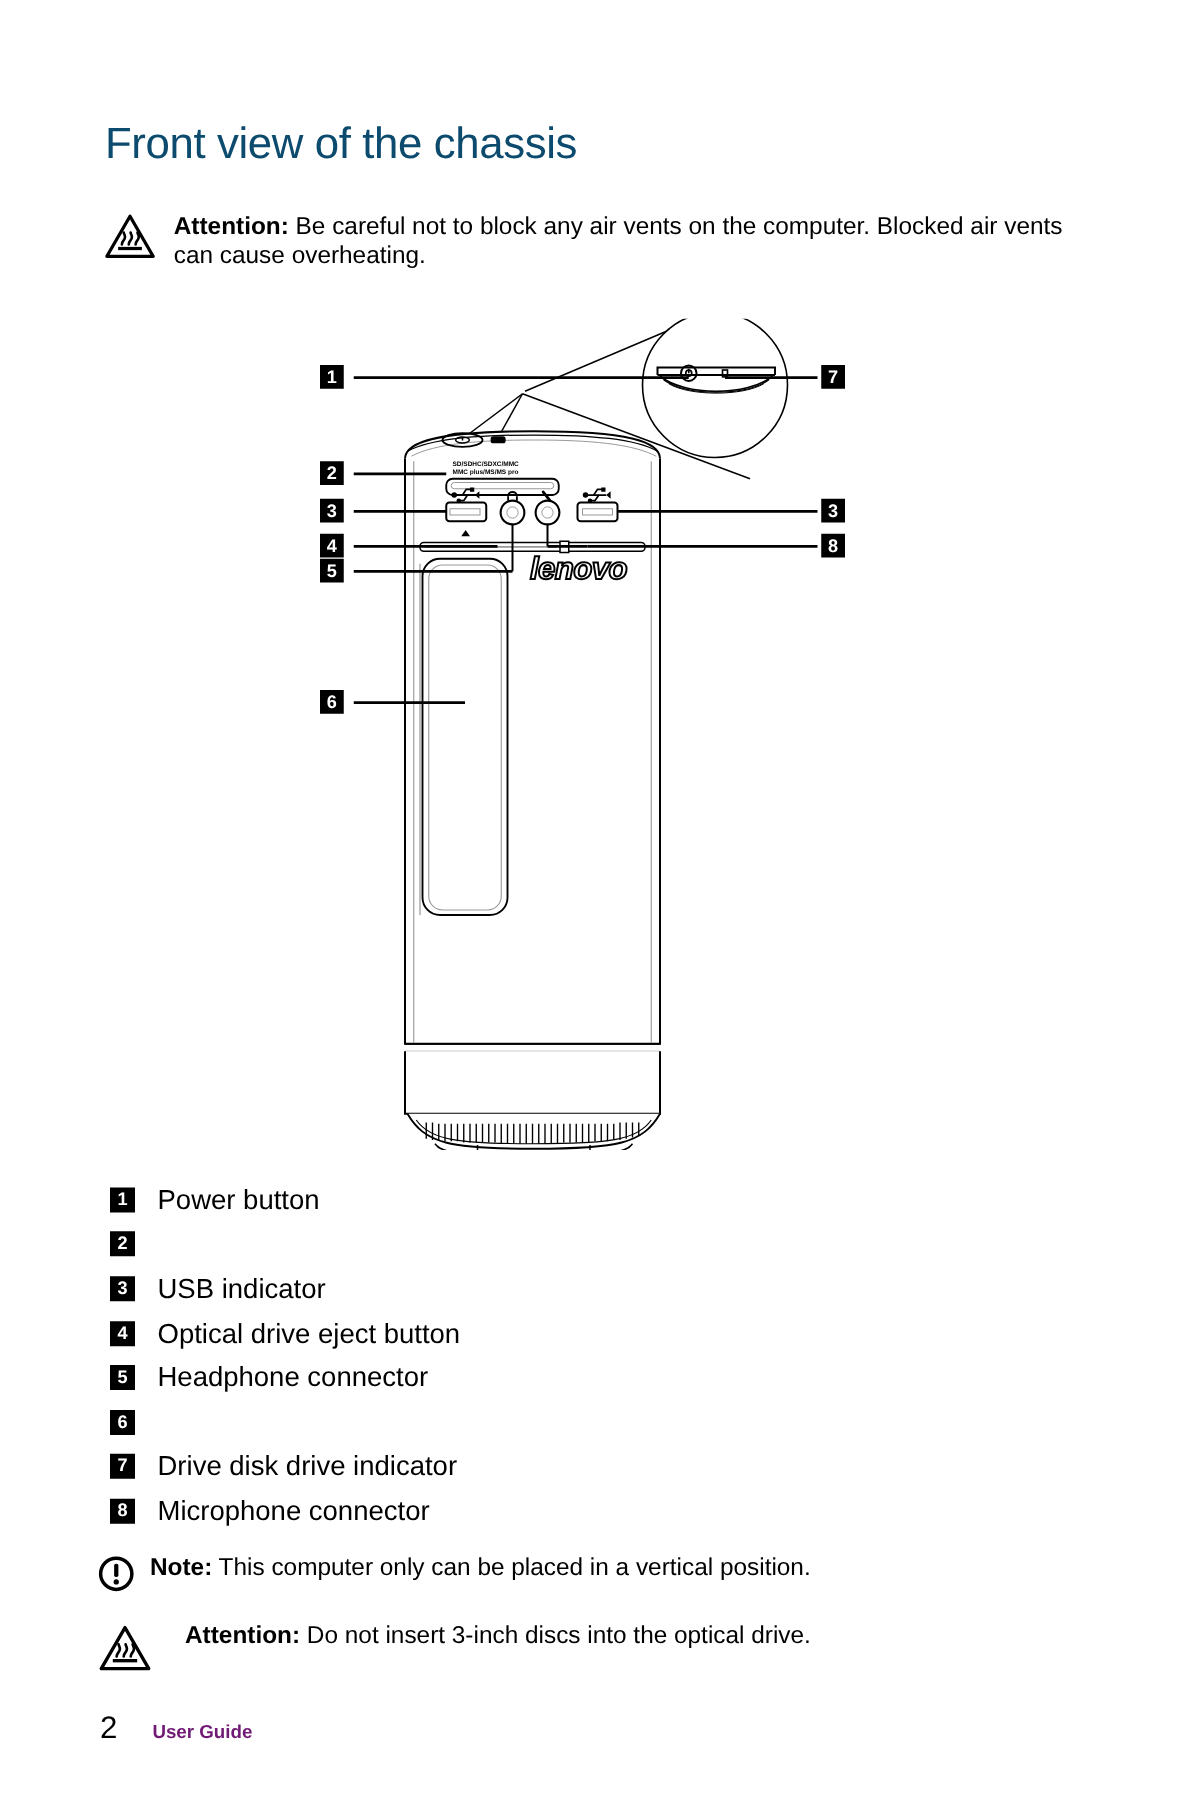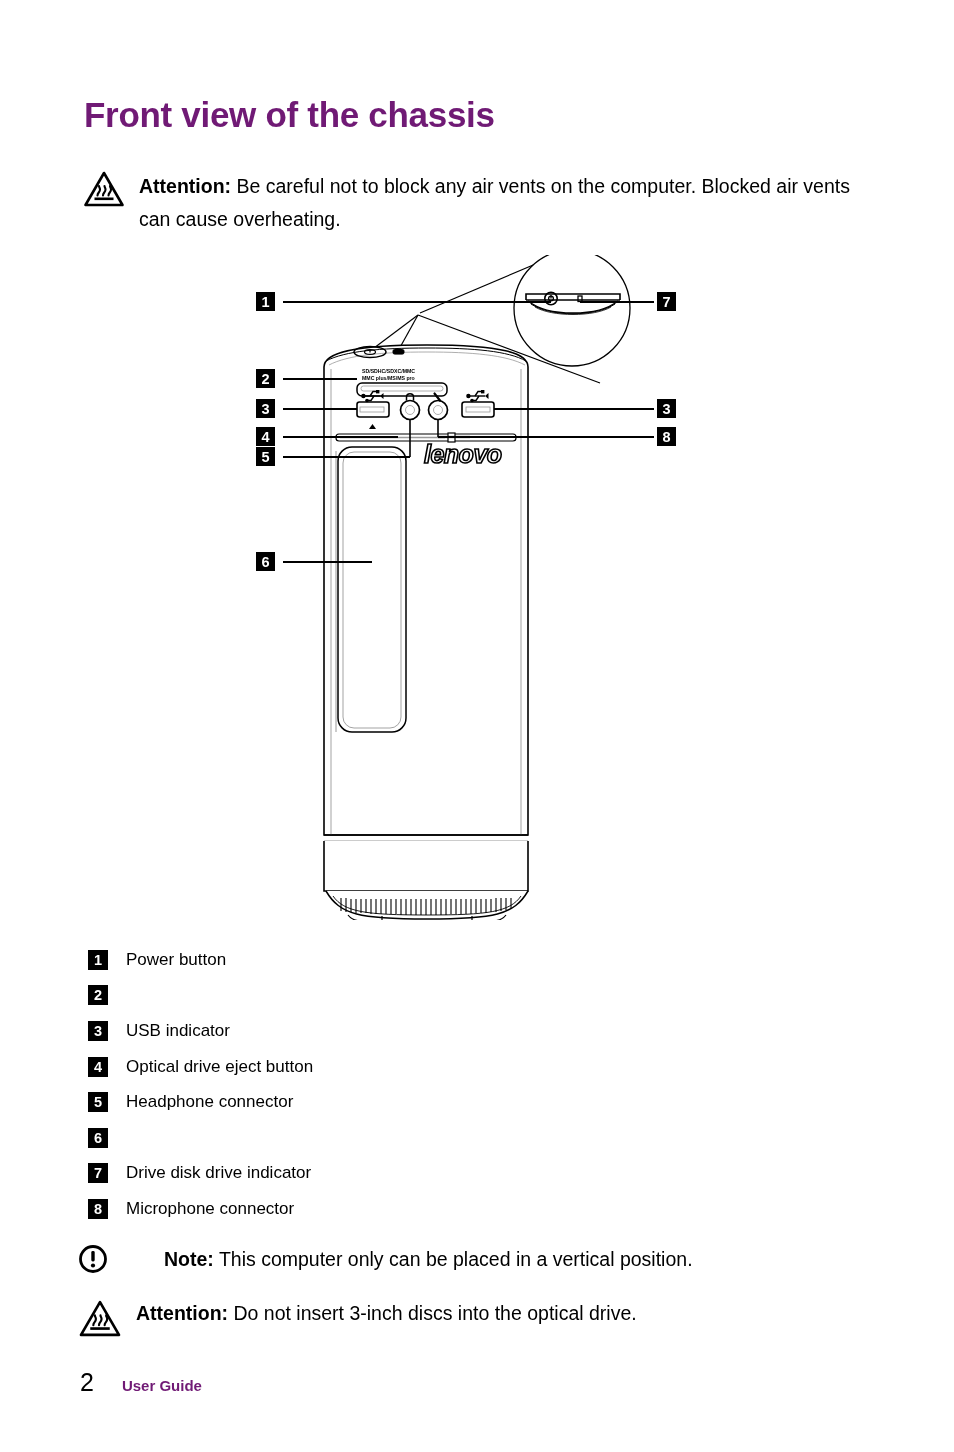--- a/index.html
+++ b/index.html
@@ -15,38 +15,38 @@
     color: #000000;
     overflow: hidden;
   }
 
   
   .page-title {
     position: absolute;
     left: 84px;
     top: 95px;
     font-size: 35px;
-    font-weight: bold;
+    font-weight: normal;
     letter-spacing: -0.3px;
-    color: #701a75;
+    color: #0c4a6e;
   }
 
   
   .notice-row {
     position: absolute;
     display: flex;
     align-items: flex-start;
   }
   .notice-icon {
     flex: 0 0 auto;
     margin-right: 14px;
   }
   .notice-text {
     font-size: 19.5px;
-    line-height: 33px;
+    line-height: 23px;
     color: #000;
   }
   .notice-text b { font-weight: bold; }
 
   #attention-top {
     left: 83px;
     top: 170px;
     width: 790px;
   }
   #attention-top .notice-text { width: 735px; }
@@ -80,38 +80,38 @@
     background: #000;
     color: #fff;
     font-size: 14.5px;
     font-weight: bold;
     line-height: 20px;
     text-align: center;
     font-family: "Liberation Sans", sans-serif;
   }
   .legend-label {
     margin-left: 18px;
-    font-size: 17px;
+    font-size: 22px;
     color: #000;
   }
 
   
   #note-bottom {
     left: 78px;
     top: 1243px;
     width: 800px;
-    gap: 44px;
   }
   #note-bottom .notice-icon { margin-right: 12px; margin-top: 1px; }
   #note-bottom .notice-text { font-size: 19.5px; }
 
   #attention-bottom {
     left: 78px;
     top: 1297px;
     width: 800px;
+    gap: 12px;
   }
   #attention-bottom .notice-icon { margin-right: 14px; margin-top: 2px; }
 
   
   #footer {
     position: absolute;
     left: 80px;
     top: 1368px;
     display: flex;
     align-items: baseline;

